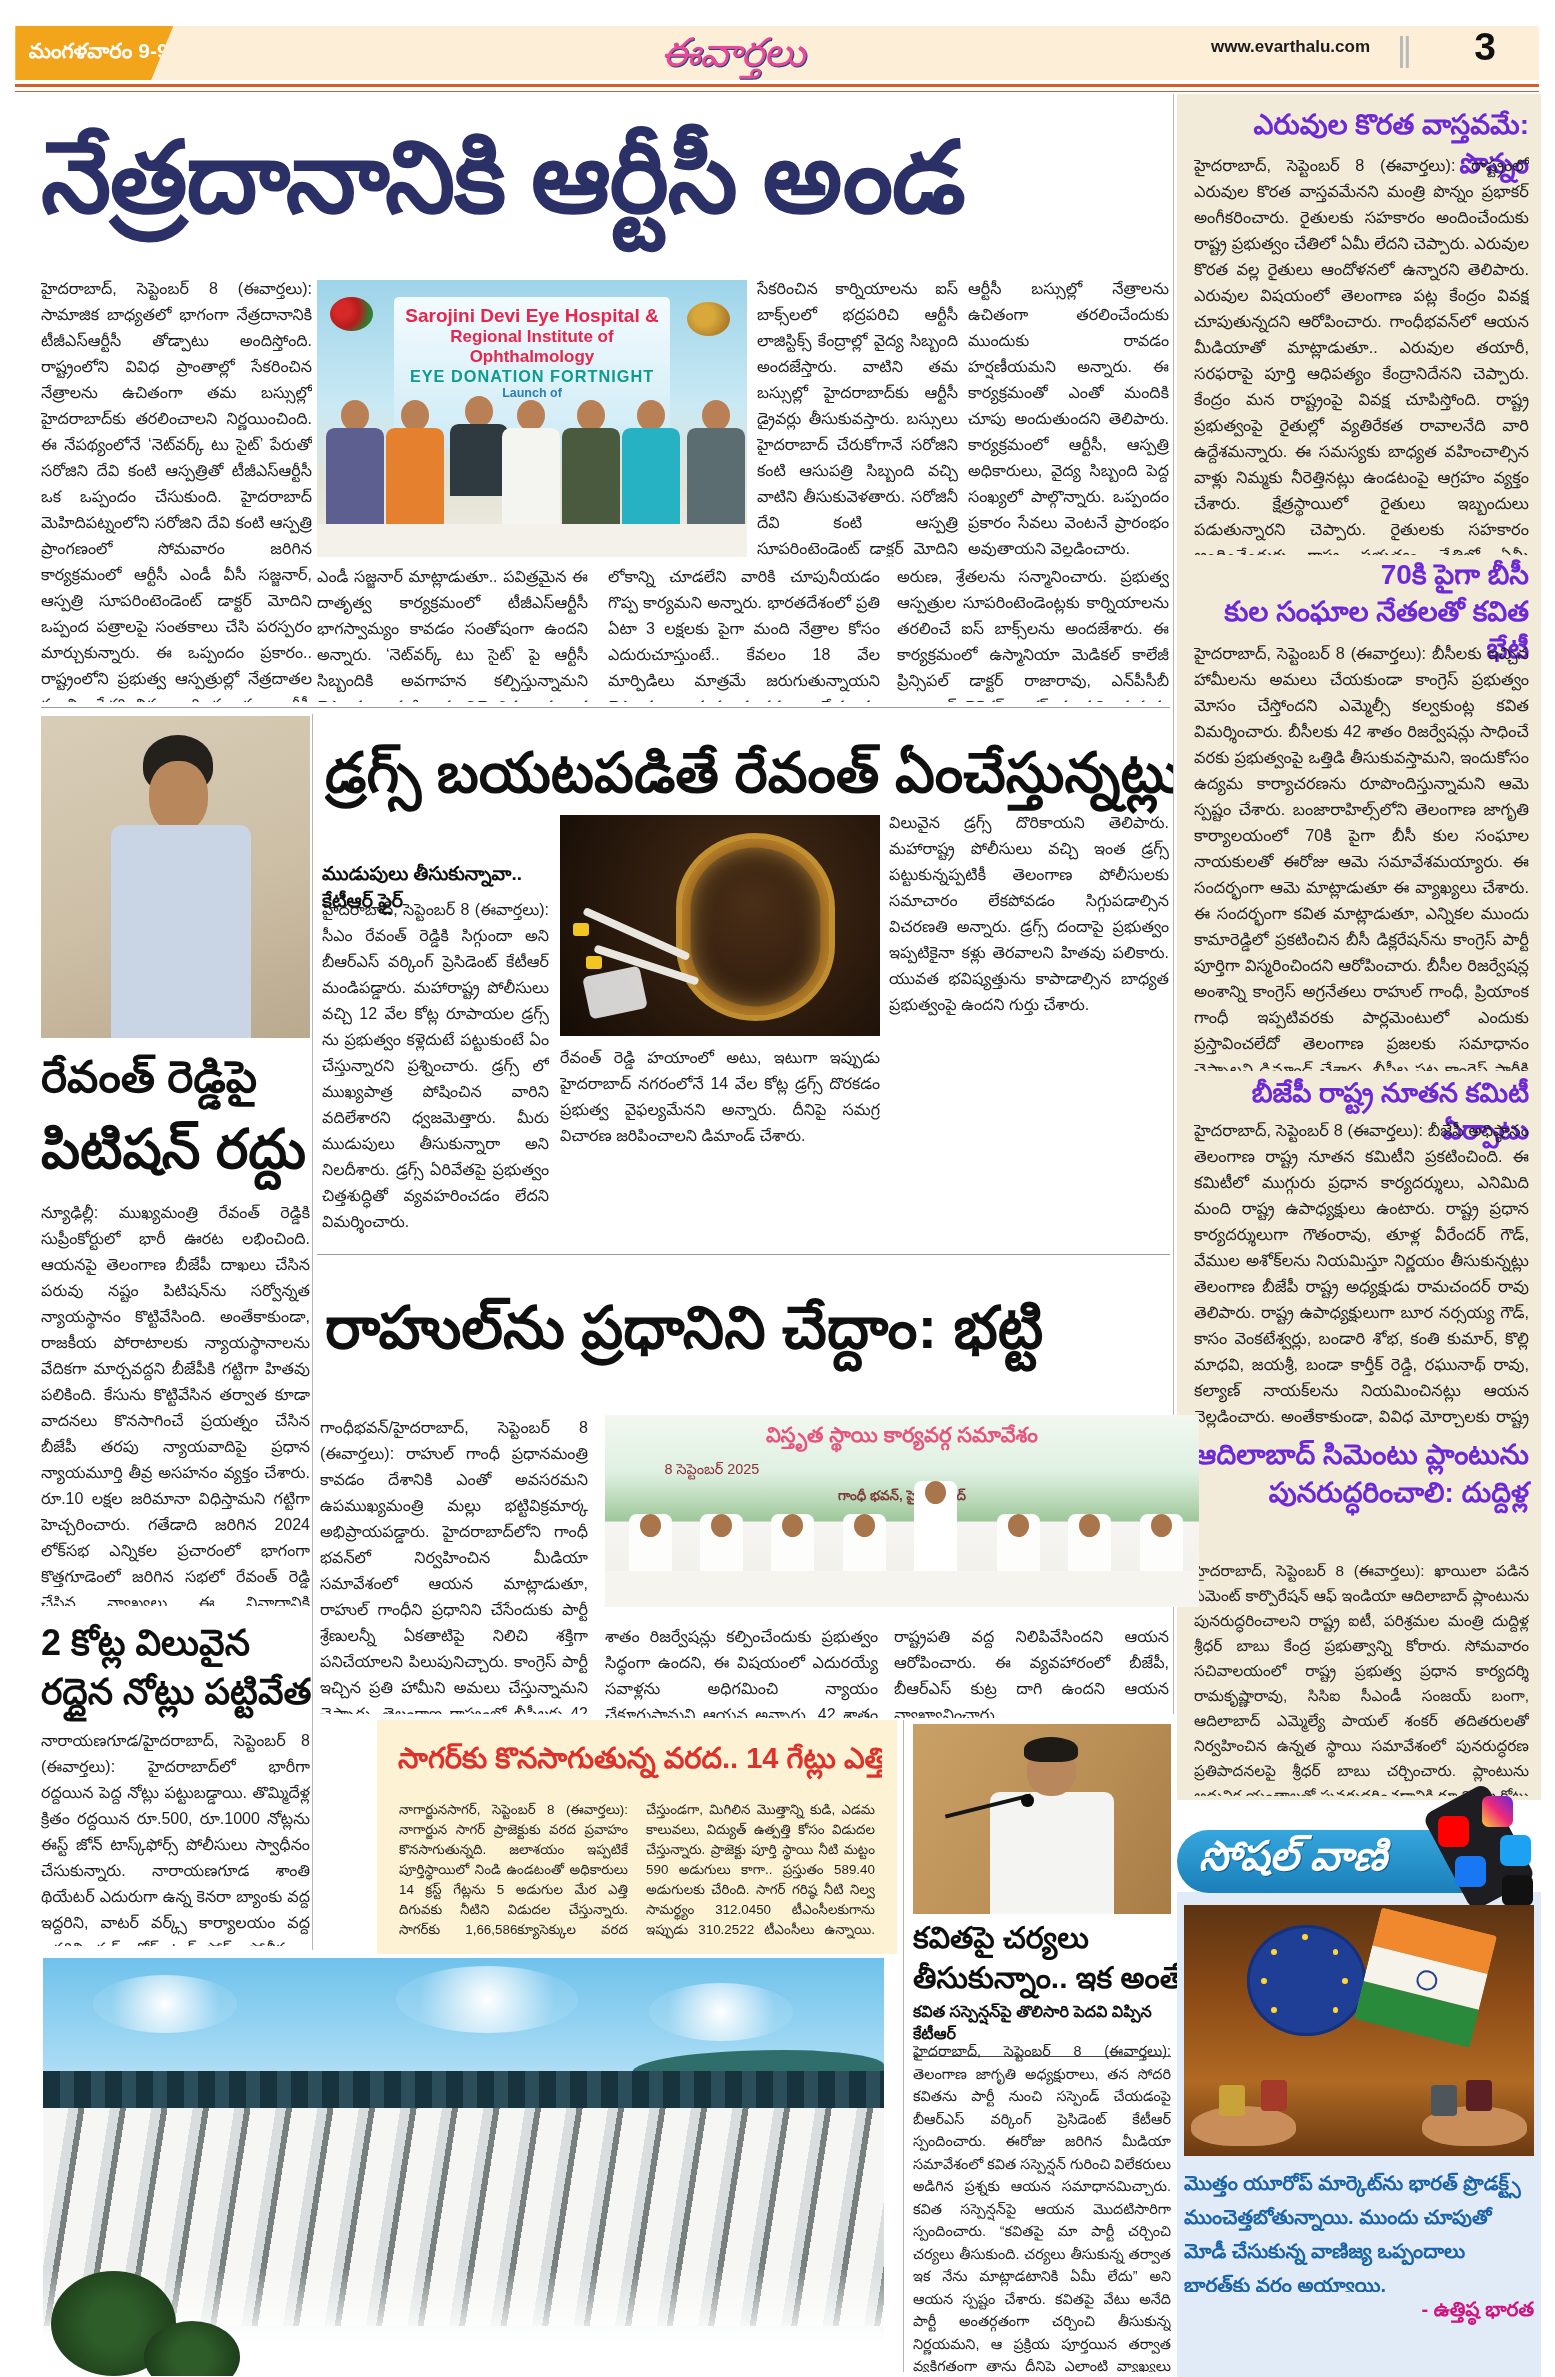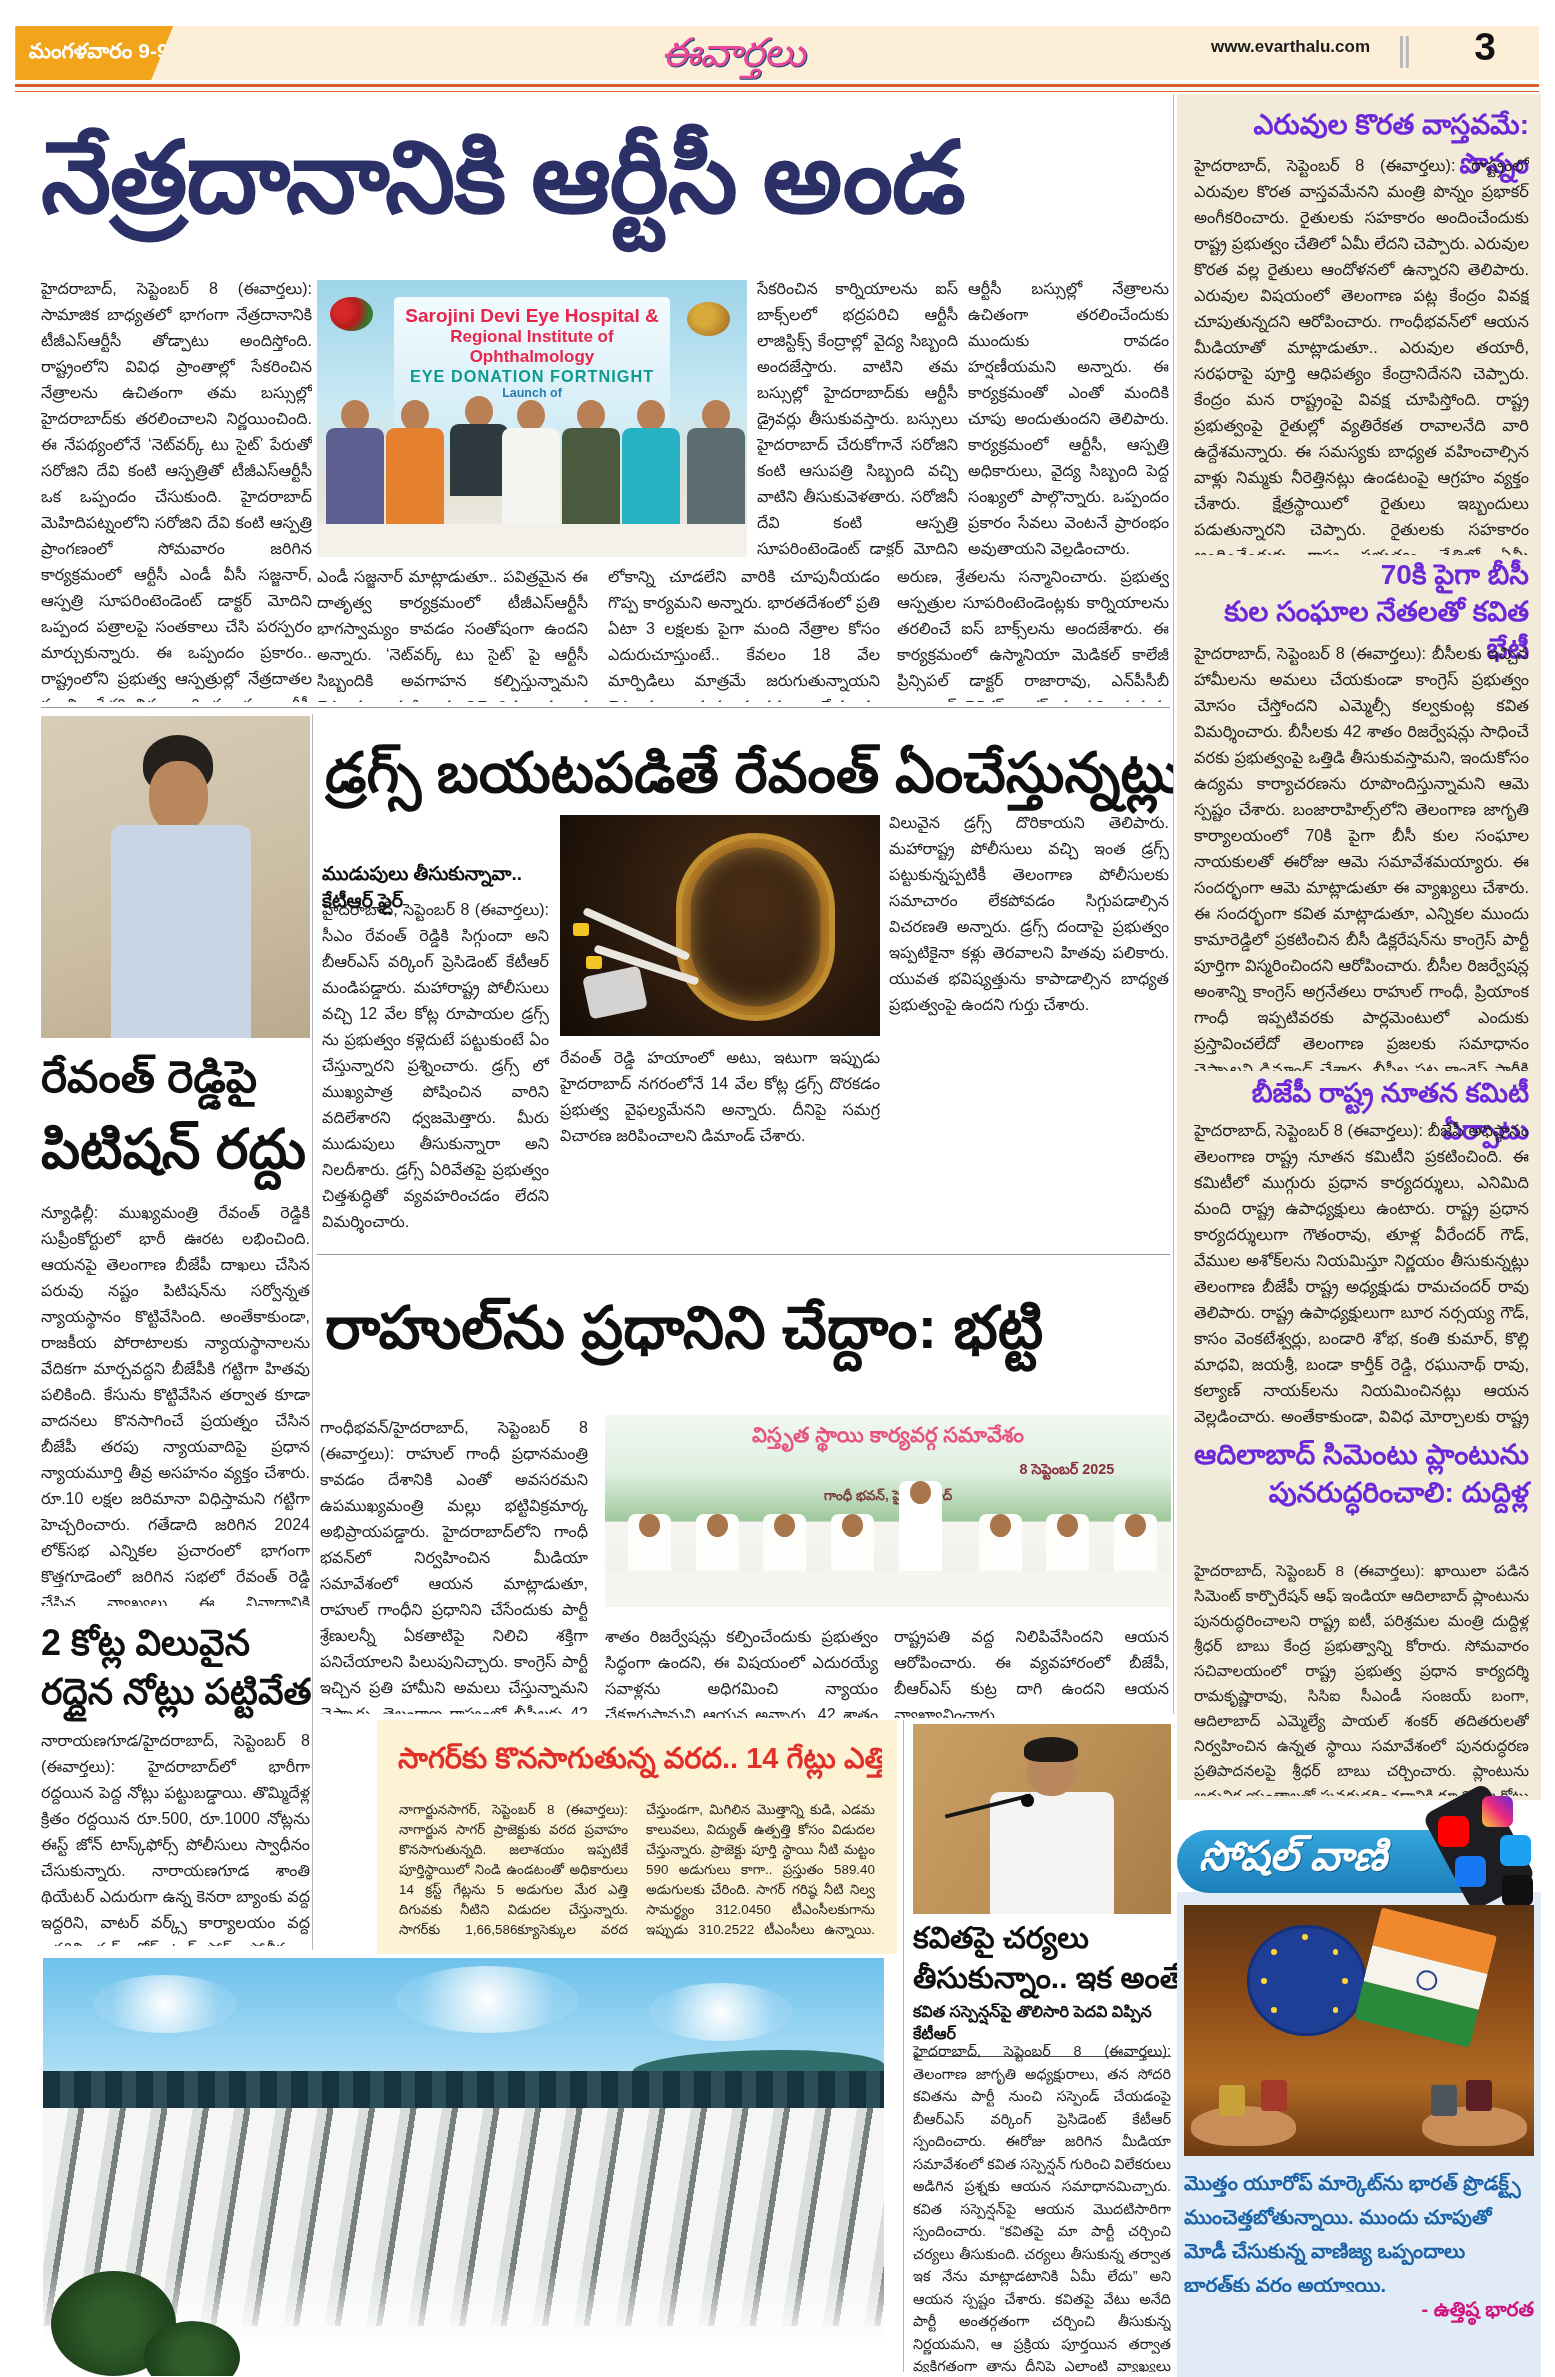--- a/index.html
+++ b/index.html
@@ -49,21 +49,21 @@
   .rev-shirt{position:absolute;left:26%;top:34%;width:52%;height:70%;border-radius:11.5px 11.5px 0 0;background:#c9d4e4;}
   .drugs-photo{background:radial-gradient(circle at 60% 40%,#4a2e17 0%,#2b1a0d 55%,#140c06 100%);}
   .glass{position:absolute;right:14%;top:8%;width:46%;height:80%;border-radius:50%/40%;
          border:6.7px solid rgba(240,180,60,.75);box-shadow:inset 0 0 0 8.6px rgba(200,130,30,.5), inset 0 0 29px #f8c050;}
   .syringe{position:absolute;height:7.7px;background:#e8e6df;border-radius:3.8px;}
   .syr-cap{position:absolute;width:16.3px;height:12.5px;background:#f2c523;border-radius:2.9px;}
   .baggie{position:absolute;left:8%;bottom:10%;width:58px;height:43px;background:rgba(245,245,245,.85);
           border-radius:5.8px;transform:rotate(-12deg);}
   .meet-photo{background:linear-gradient(180deg,#f2f7f0 0%,#dff0e2 30%,#9fc89b 55%,#f6f5f1 56%,#efefe9 100%);}
   .meet-title{position:absolute;left:10%;top:4%;width:80%;text-align:center;color:#e75480;font-weight:800;font-size:21px;}
-  .meet-date{position:absolute;left:10%;top:24%;width:80%;text-align:right;color:#8a2f3a;font-weight:700;font-size:14.4px;}
+  .meet-date{position:absolute;left:10%;top:24%;width:80%;text-align:left;color:#8a2f3a;font-weight:400;font-size:14.4px;}
   .meet-venue{position:absolute;left:10%;top:38%;width:80%;text-align:center;color:#7c3b3b;font-weight:700;font-size:13.4px;}
   .sitter{position:absolute;bottom:18%;width:43px;height:58px;border-radius:7.7px 7.7px 0 0;background:#fdfdfb;}
   .sitter .hd{width:21px;height:23px;border-radius:50%;background:#a9764c;margin:0 auto;}
   .meet-table{position:absolute;bottom:0;left:0;width:100%;height:19%;background:#f6f4ee;}
   .ktr-photo{background:linear-gradient(120deg,#c9a066 0%,#b98e55 60%,#a87c46 100%);}
   .ktr-shirt{position:absolute;left:30%;top:36%;width:48%;height:64%;border-radius:9.6px 9.6px 0 0;background:#f4f4f2;}
   .ktr-face{position:absolute;left:44%;top:12%;width:19%;height:26%;border-radius:46%;background:#b9875c;}
   .ktr-hair{position:absolute;left:43%;top:7%;width:21%;height:13%;border-radius:50% 50% 30% 30%;background:#1e1a16;}
   .mic{position:absolute;left:12%;top:42%;width:34%;height:3.8px;background:#161616;transform:rotate(-14deg);}
   .mic-tip{position:absolute;left:42%;top:37%;width:12.5px;height:12.5px;border-radius:50%;background:#0c0c0c;}
@@ -211,21 +211,21 @@
     <div class="syringe" style="left:10%;top:66%;width:34%;transform:rotate(18deg);"></div>
     <div class="syr-cap" style="left:8%;top:64%;"></div>
     <div class="baggie"></div>
   </div>
   <div class="abs body-txt" style="left:560px;top:1045px;width:320px;height:201px;">రేవంత్ రెడ్డి హయాంలో అటు, ఇటుగా ఇప్పుడు హైదరాబాద్ నగరంలోనే 14 వేల కోట్ల డ్రగ్స్ దొరకడం ప్రభుత్వ వైఫల్యమేనని అన్నారు. దీనిపై సమగ్ర విచారణ జరిపించాలని డిమాండ్ చేశారు.</div>
   <div class="abs body-txt" style="left:889px;top:810px;width:280px;height:437px;">విలువైన డ్రగ్స్ దొరికాయని తెలిపారు. మహారాష్ట్ర పోలీసులు వచ్చి ఇంత డ్రగ్స్ పట్టుకున్నప్పటికీ తెలంగాణ పోలీసులకు సమాచారం లేకపోవడం సిగ్గుపడాల్సిన విచరణతి అన్నారు. డ్రగ్స్ దందాపై ప్రభుత్వం ఇప్పటికైనా కళ్లు తెరవాలని హితవు పలికారు. యువత భవిష్యత్తును కాపాడాల్సిన బాధ్యత ప్రభుత్వంపై ఉందని గుర్తు చేశారు.</div>
 
   <div class="abs hrule" style="left:317px;top:1254px;width:853px;"></div>
   <div class="abs kicker" style="left:325px;top:1294px;width:848px;font-size:59px;white-space:nowrap;overflow:hidden;">రాహుల్‌ను ప్రధానిని చేద్దాం: భట్టి</div>
   <div class="abs body-txt" style="left:320px;top:1415px;width:268px;height:299px;">గాంధీభవన్/హైదరాబాద్, సెప్టెంబర్ 8 (ఈవార్తలు): రాహుల్ గాంధీ ప్రధానమంత్రి కావడం దేశానికి ఎంతో అవసరమని ఉపముఖ్యమంత్రి మల్లు భట్టివిక్రమార్క అభిప్రాయపడ్డారు. హైదరాబాద్‌లోని గాంధీ భవన్‌లో నిర్వహించిన మీడియా సమావేశంలో ఆయన మాట్లాడుతూ, రాహుల్ గాంధీని ప్రధానిని చేసేందుకు పార్టీ శ్రేణులన్నీ ఏకతాటిపై నిలిచి శక్తిగా పనిచేయాలని పిలుపునిచ్చారు. కాంగ్రెస్ పార్టీ ఇచ్చిన ప్రతి హామీని అమలు చేస్తున్నామని చెప్పారు. తెలంగాణ రాష్ట్రంలో బీసీలకు 42 శాతం రిజర్వేషన్లు కల్పించే ప్రభుత్వ నిర్ణయానికి రాహుల్ గాంధీ అండగా ఉన్నారని, ఈ విషయంలో ఎవరు అడ్డైనా సరే న్యాయం చేకూరుస్తామని అన్నారు. 42 శాతం రిజర్వేషన్ల బిల్లుపై బీజేపీ</div>
-  <div class="abs photo meet-photo" style="left:605px;top:1415px;width:566px;height:192px;">
+  <div class="abs photo meet-photo" style="left:605px;top:1415px;width:566px;height:192px;padding-left:28px;">
     <div class="meet-title">విస్తృత స్థాయి కార్యవర్గ సమావేశం</div>
     <div class="meet-date">8 సెప్టెంబర్ 2025</div>
     <div class="meet-venue">గాంధీ భవన్, హైదరాబాద్</div>
     <div class="sitter" style="left:4%;">
         <div class="hd"></div>
       </div>
     <div class="sitter" style="left:16%;">
         <div class="hd"></div>
       </div>
     <div class="sitter" style="left:28%;">

